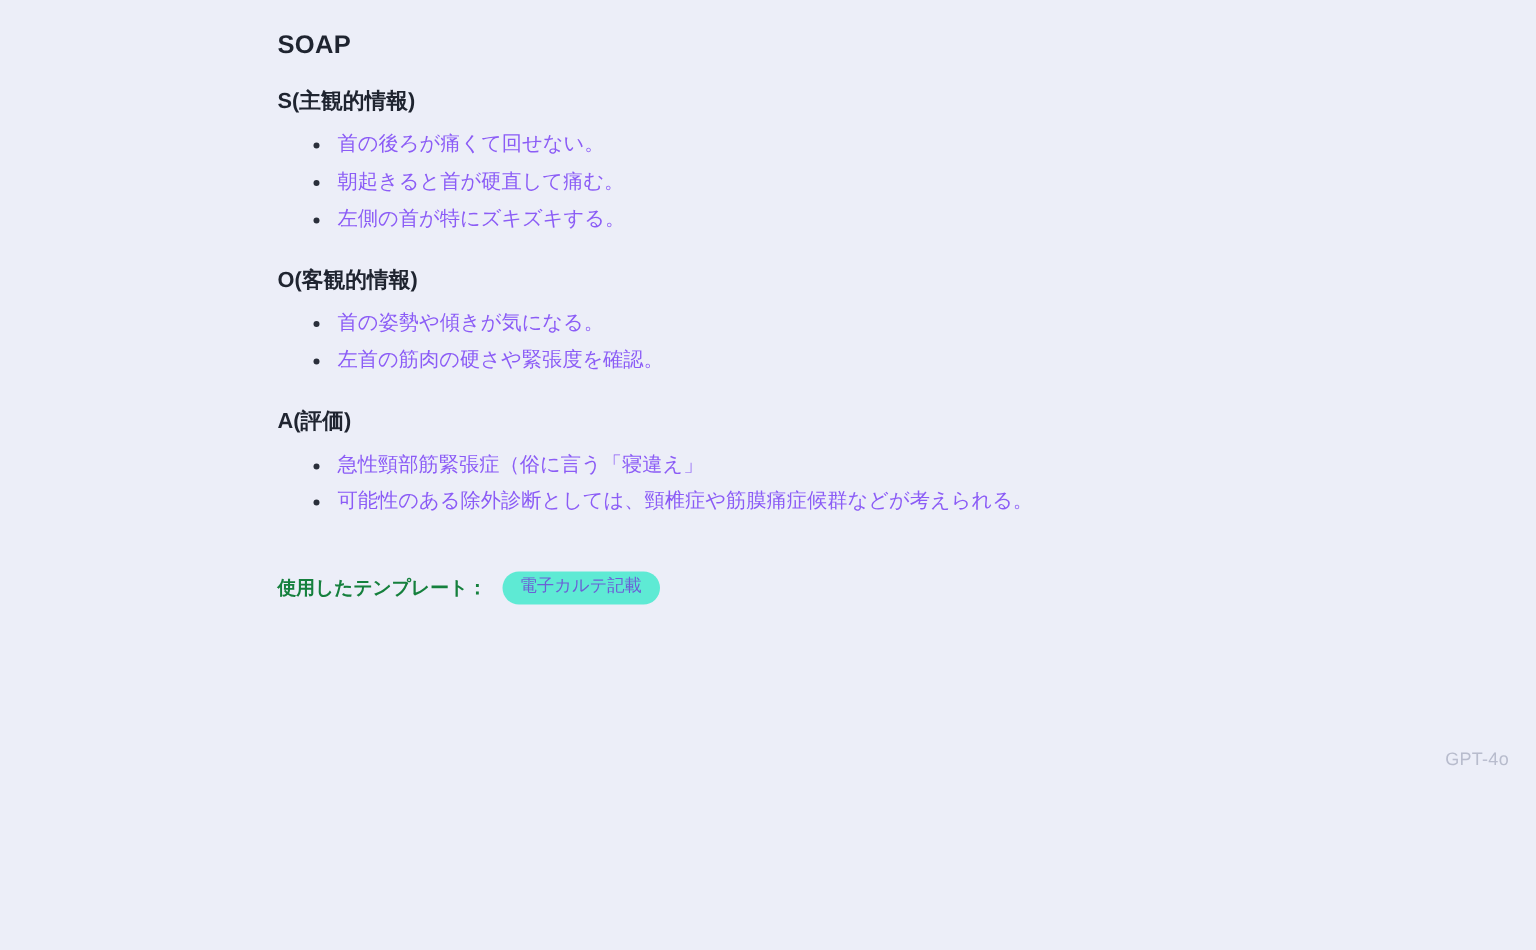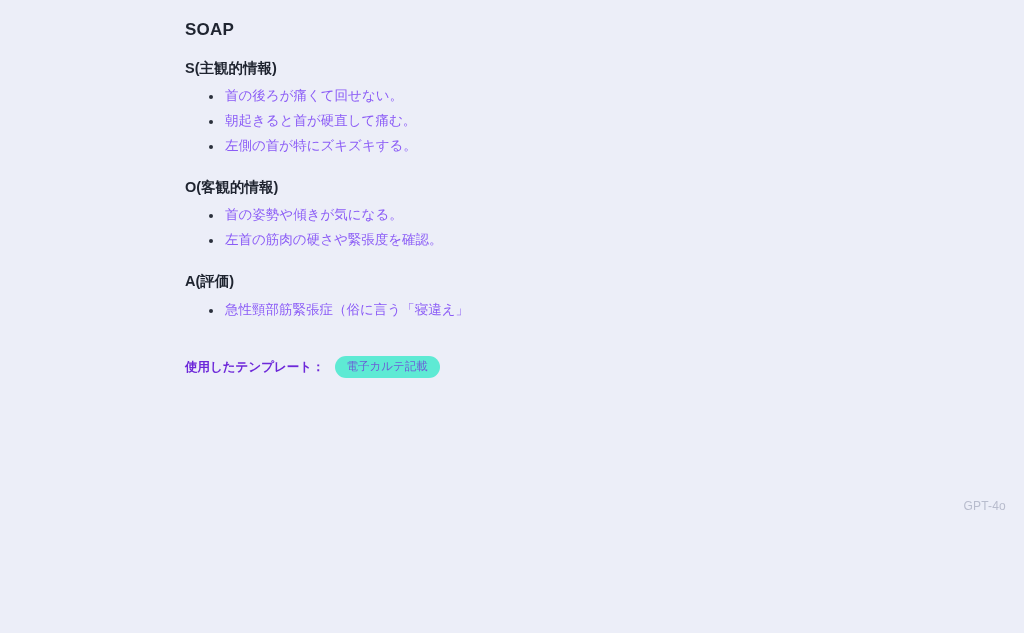--- a/index.html
+++ b/index.html
@@ -65,21 +65,21 @@
   }
   .template-row {
     display: flex;
     align-items: center;
     gap: 10px;
     margin-top: 34px;
   }
   .template-label {
     font-size: 12.5px;
     font-weight: bold;
-    color: #6d28d9;
+    color: #15803d;
   }
   .template-chip {
     display: inline-block;
     font-size: 11.5px;
     color: #6b5fd6;
     background: #5eead4;
     border-radius: 11px;
     padding: 3px 12px 4px 12px;
     line-height: 1.3;
     white-space: nowrap;
@@ -115,20 +115,21 @@
       <ul class="bullets">
         <li>首の姿勢や傾きが気になる。</li>
         <li>左首の筋肉の硬さや緊張度を確認。</li>
       </ul>
     </div>
 
     <div class="section">
       <div class="section-heading">A(評価)</div>
       <ul class="bullets">
         <li>急性頸部筋緊張症（俗に言う「寝違え」</li>
+        <li>可能性のある除外診断としては、頸椎症や筋膜痛症候群などが考えられる。</li>
       </ul>
     </div>
 
 
     <div class="template-row">
       <span class="template-label">使用したテンプレート：</span>
       <span class="template-chip">電子カルテ記載</span>
     </div>
 
   </div>

